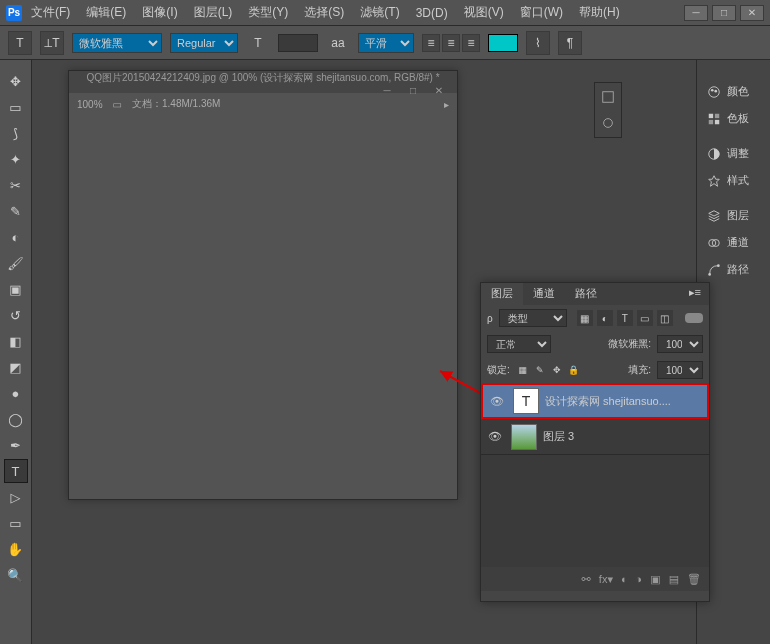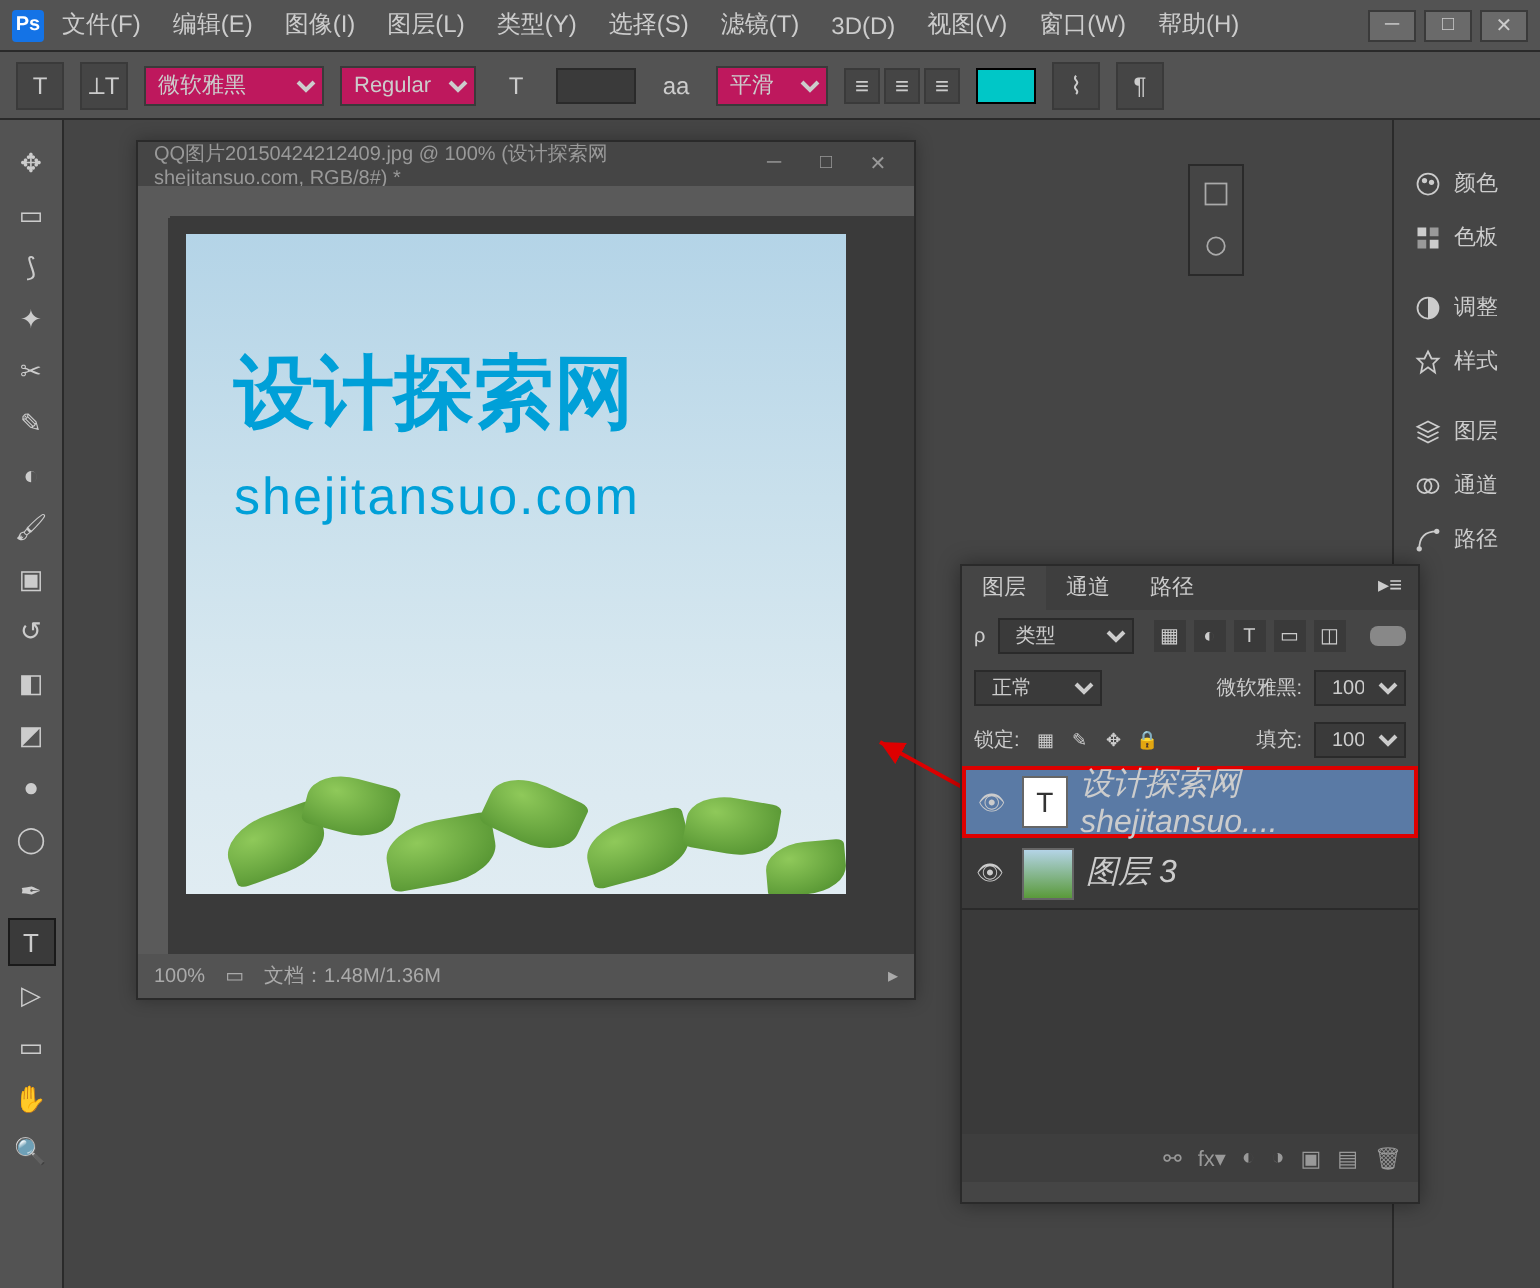--- a/index.html
+++ b/index.html
@@ -4,30 +4,30 @@
 <style>
 * { margin: 0; padding: 0; box-sizing: border-box; font-family: "Microsoft YaHei", sans-serif; }
 body { background: #535353; width: 770px; height: 644px; overflow: hidden; font-size: 11px; color: #ccc; }
 .menubar { background: #535353; display: flex; align-items: center; height: 26px; padding: 0 6px; border-bottom: 1px solid #2a2a2a; }
 .ps-logo { width: 16px; height: 16px; background: #1473e6; color: #fff; font-weight: bold; display: flex; align-items: center; justify-content: center; font-size: 10px; margin-right: 1px; border-radius: 2px; }
 .menu-item { padding: 2px 8px; cursor: pointer; font-size: 12px; }
 .win-controls { margin-left: auto; display: flex; gap: 4px; }
 .win-btn { width: 24px; height: 16px; background: #6a6a6a; border: 1px solid #3a3a3a; display: flex; align-items: center; justify-content: center; font-size: 10px; cursor: pointer; }
 .options-bar { background: #535353; display: flex; align-items: center; height: 34px; padding: 0 8px; gap: 8px; border-bottom: 1px solid #2a2a2a; }
 .opt-icon { width: 24px; height: 24px; display: flex; align-items: center; justify-content: center; background: #454545; border: 1px solid #3a3a3a; font-size: 12px; }
-.opt-select { background: #be185d; border: 1px solid #3a3a3a; color: #ccc; font-size: 11px; padding: 2px 2px; height: 20px; }
+.opt-select { background: #0369a1; border: 1px solid #3a3a3a; color: #ccc; font-size: 11px; padding: 2px 2px; height: 20px; }
 .opt-input { background: #3a3a3a; border: 1px solid #2a2a2a; color: #ccc; width: 40px; height: 18px; padding: 0 4px; font-size: 11px; }
 .swatch { width: 30px; height: 18px; background: #00c7c7; border: 1px solid #000; }
 .main { display: flex; height: calc(644px - 60px); }
 .toolbox { width: 32px; background: #535353; border-right: 1px solid #2a2a2a; display: flex; flex-direction: column; padding-top: 8px; }
 .tool { width: 24px; height: 24px; margin: 1px auto; display: flex; align-items: center; justify-content: center; cursor: pointer; font-size: 13px; position: relative; color: #ccc; }
 .tool.active { background: #3a3a3a; border: 1px solid #1a1a1a; }
 .workspace { flex: 1; background: #454545; position: relative; }
 .doc-window { position: absolute; left: 36px; top: 10px; width: 390px; height: 430px; background: #535353; border: 1px solid #2a2a2a; box-shadow: 0 0 8px rgba(0,0,0,0.3); }
-.doc-tab { height: 22px; background: #454545; display: flex; align-items: center; padding: 0 8px; font-size: 10px; color: #999; }
+.doc-tab { height: 22px; background: #454545; display: flex; align-items: center; padding: 0 8px; font-size: 10px; color: #999; flex-direction: column; }
 .doc-tab-controls { margin-left: auto; display: flex; gap: 6px; }
 .doc-tab-controls span { width: 20px; text-align: center; cursor: pointer; }
 .canvas-area { position: relative; height: calc(100% - 44px); background: #3a3a3a; }
 .ruler-h { position: absolute; top: 0; left: 16px; right: 0; height: 16px; background: #5a5a5a; border-bottom: 1px solid #3a3a3a; }
 .ruler-v { position: absolute; top: 16px; left: 0; bottom: 0; width: 16px; background: #5a5a5a; border-right: 1px solid #3a3a3a; }
 .ruler-corner { position: absolute; top: 0; left: 0; width: 16px; height: 16px; background: #5a5a5a; }
 .canvas { position: absolute; top: 24px; left: 24px; width: 330px; height: 330px; background: linear-gradient(to bottom, #b4d4e7 0%, #c9e0ec 40%, #d8e8f0 70%, #e0ecf2 100%); overflow: hidden; }
 .canvas-text1 { position: absolute; top: 52px; left: 24px; font-size: 40px; font-weight: bold; color: #00a0d8; }
 .canvas-text2 { position: absolute; top: 116px; left: 24px; font-size: 26px; color: #00a0d8; letter-spacing: 1px; }
 .leaves { position: absolute; bottom: 0; left: 0; right: 0; height: 90px; }
@@ -47,21 +47,21 @@
 .panel-tabs .menu { margin-left: auto; padding: 3px 8px; cursor: pointer; }
 .panel-row { display: flex; align-items: center; padding: 4px 6px; gap: 6px; }
 .panel-select { background: #3a3a3a; border: 1px solid #2a2a2a; color: #ccc; font-size: 10px; padding: 1px 4px; height: 18px; }
 .filter-icons { display: flex; gap: 4px; margin-left: 4px; }
 .filter-icons span { width: 16px; height: 16px; display: flex; align-items: center; justify-content: center; background: #3a3a3a; font-size: 10px; cursor: pointer; }
 .layer-list { background: #3a3a3a; height: 184px; overflow-y: auto; }
 .layer-item { display: flex; align-items: center; height: 36px; padding: 0 4px; border-bottom: 1px solid #2a2a2a; cursor: pointer; }
 .layer-item.selected { background: #5a7aa5; border: 2px solid #d00; }
 .layer-eye { width: 20px; text-align: center; }
 .layer-thumb { width: 26px; height: 26px; margin: 0 6px; border: 1px solid #666; display: flex; align-items: center; justify-content: center; font-size: 14px; }
-.layer-name { font-size: 16px; font-style: italic; }
+.layer-name { font-size: 11px; }
 .panel-footer { display: flex; justify-content: flex-end; gap: 8px; padding: 4px 8px; background: #3e3e3e; height: 24px; align-items: center; }
 .panel-footer span { cursor: pointer; font-size: 11px; color: #999; }
 .arrow { position: absolute; left: 400px; top: 305px; z-index: 5; pointer-events: none; }
 .lock-icons { display: flex; gap: 3px; }
 .lock-icons span { width: 14px; height: 14px; display: flex; align-items: center; justify-content: center; font-size: 9px; }
 </style>
 </head>
 <body>
 
 <div class="menubar">
@@ -131,38 +131,20 @@
   <div class="workspace">
     <div class="doc-window">
       <div class="doc-tab">
         <span>QQ图片20150424212409.jpg @ 100% (设计探索网 shejitansuo.com, RGB/8#) *</span>
         <div class="doc-tab-controls">
           <span>─</span>
           <span>□</span>
           <span>✕</span>
         </div>
       </div>
-      <div class="canvas-area">
-        <div class="ruler-corner"></div>
-        <div class="ruler-h"></div>
-        <div class="ruler-v"></div>
-        <div class="canvas">
-          <div class="canvas-text1">设计探索网</div>
-          <div class="canvas-text2">shejitansuo.com</div>
-          <div class="leaves">
-            <div class="leaf" style="bottom:10px;left:20px;width:50px;height:30px;transform:rotate(-20deg)"></div>
-            <div class="leaf" style="bottom:30px;left:60px;width:45px;height:28px;transform:rotate(15deg)"></div>
-            <div class="leaf" style="bottom:5px;left:100px;width:55px;height:32px;transform:rotate(-10deg)"></div>
-            <div class="leaf" style="bottom:25px;left:150px;width:48px;height:30px;transform:rotate(25deg)"></div>
-            <div class="leaf" style="bottom:8px;left:200px;width:52px;height:30px;transform:rotate(-15deg)"></div>
-            <div class="leaf" style="bottom:20px;left:250px;width:46px;height:28px;transform:rotate(10deg)"></div>
-            <div class="leaf" style="bottom:0px;left:290px;width:40px;height:26px;transform:rotate(-5deg)"></div>
-          </div>
-        </div>
-      </div>
       <div class="doc-status">
         <span>100%</span>
         <span>▭</span>
         <span>文档：1.48M/1.36M</span>
         <span style="margin-left:auto">▸</span>
       </div>
     </div>
 
     <svg class="arrow" width="80" height="50">
       <defs>

